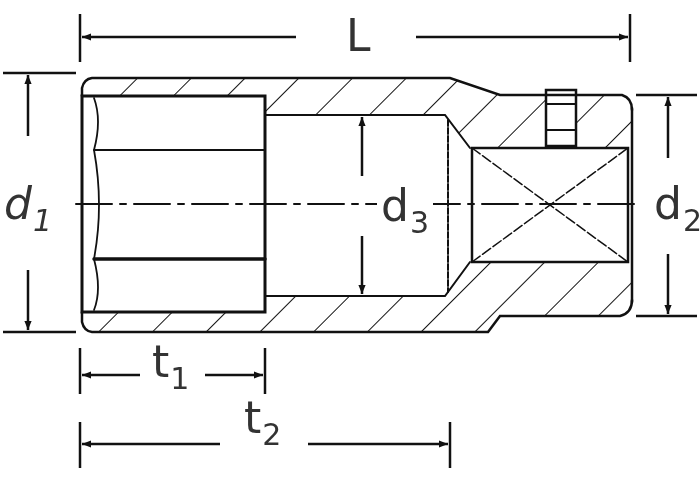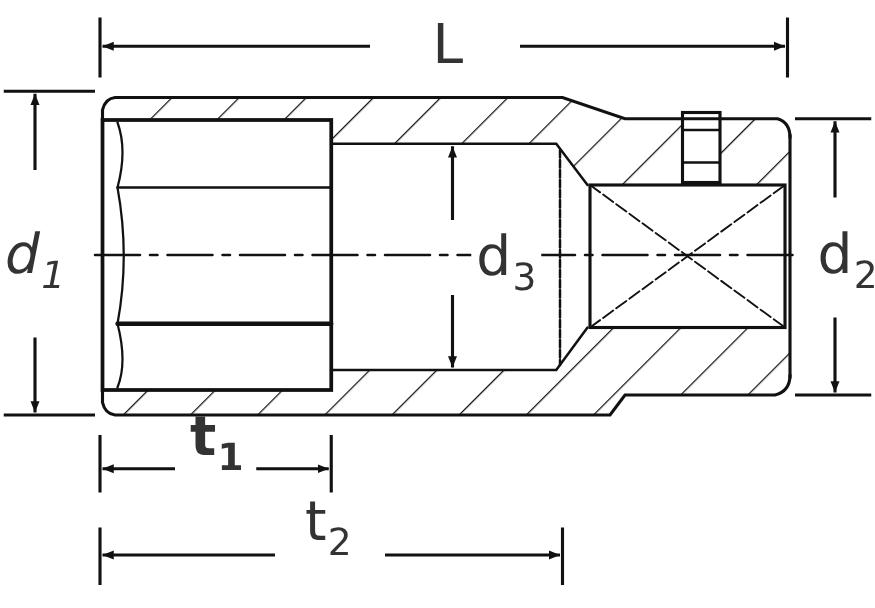--- a/index.html
+++ b/index.html
@@ -95,18 +95,18 @@
 </div>
 <div class="lbl" style="left:4px; top:182px;font-style:italic;">
   <span>d</span><span class="sub">1</span>
 </div>
 <div class="lbl bg" style="left:332px; top:184px;margin-left:45px;">
   <span>d</span><span class="sub">3</span>
 </div>
 <div class="lbl bg" style="left:652px; top:182px; padding:0 2px;">
   <span>d</span><span class="sub">2</span>
 </div>
-<div class="lbl" style="left:152px; top:328px;font-weight:bold;">
+<div class="lbl" style="left:152px; top:340px;">
   <span>t</span><span class="sub">1</span>
 </div>
 <div class="lbl" style="left:244px; top:396px;">
   <span>t</span><span class="sub">2</span>
 </div>
 
 </body></html>

